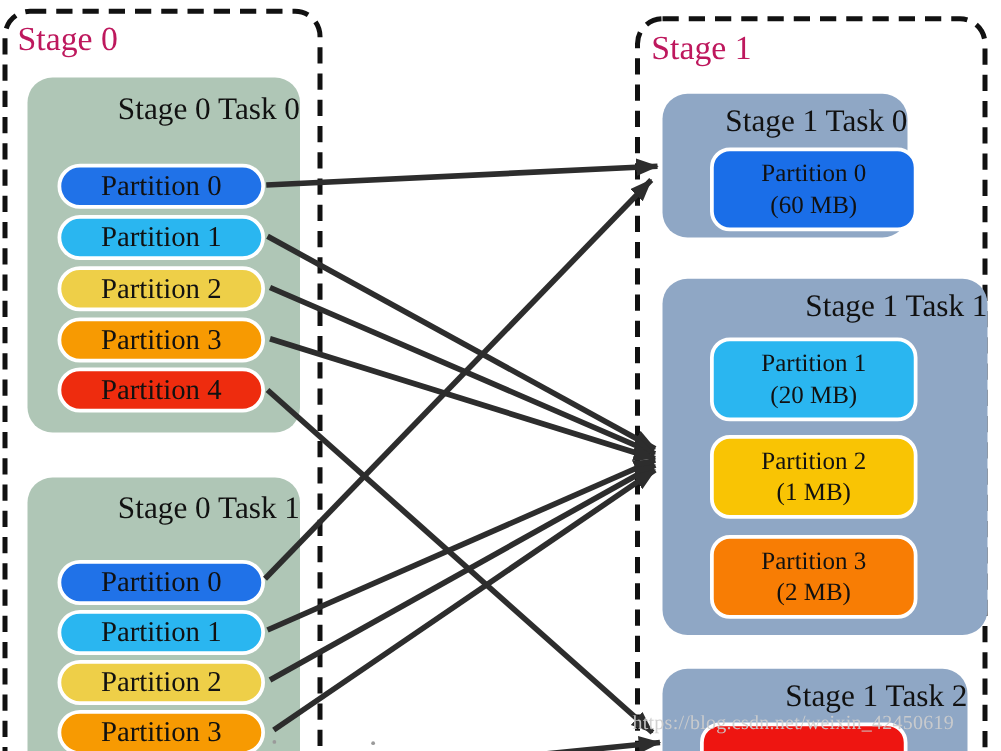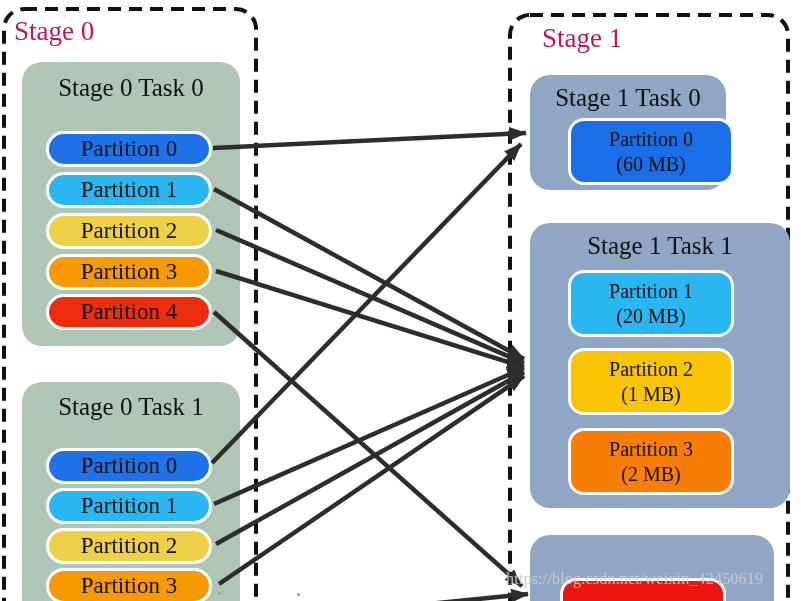--- a/index.html
+++ b/index.html
@@ -10,21 +10,21 @@
   svg.layer{position:absolute;left:0;top:0;pointer-events:none}
   #frame-layer{z-index:1}
   #arrow-layer{z-index:5}
   .stage-label{
     position:absolute;z-index:2;font-size:27px;color:#be185d;white-space:nowrap;
   }
   .taskbox{
     position:absolute;z-index:3;border-radius:20px;box-sizing:border-box;
   }
   .task-title{
-    text-align:center;font-size:25px;color:#111;white-space:nowrap;
+    text-align:right;font-size:25px;color:#111;white-space:nowrap;
   }
   .pill{
     position:absolute;box-sizing:border-box;width:166px;height:36px;
     border:3px solid #ffffff;border-radius:19px;
     display:flex;align-items:center;justify-content:center;
     font-size:23px;color:#111;white-space:nowrap;
   }
   .rpart{
     position:absolute;box-sizing:border-box;width:166px;
     border:3px solid #ffffff;border-radius:16px;
@@ -40,21 +40,21 @@
 </style>
 </head>
 <body>
 
 <svg id="frame-layer" class="layer" width="801" height="601" viewBox="0 0 801 601">
   <rect x="4" y="9" width="252" height="660" rx="20" fill="none" stroke="#111111" stroke-width="4" stroke-dasharray="13 8"></rect>
   <rect x="510" y="15" width="278" height="660" rx="20" fill="none" stroke="#111111" stroke-width="4" stroke-dasharray="13 8"></rect>
 </svg>
 
 <div class="stage-label" style="left:14px;top:16px">Stage 0</div>
-<div class="stage-label" style="left:542px;top:23px">Stage 1</div>
+<div class="stage-label" style="left:521px;top:23px">Stage 1</div>
 
 <div class="taskbox" style="left: 22px; top: 62px; width: 218px; height: 284px; background-color: rgb(175, 198, 182);">
   <div class="task-title" style="margin-top:12px">Stage 0 Task 0</div>
   <div class="pill" style="left: 24px; top: 69px; background-color: rgb(32, 114, 232);">Partition 0</div>
   <div class="pill" style="left: 24px; top: 110px; background-color: rgb(42, 182, 240);">Partition 1</div>
   <div class="pill" style="left: 24px; top: 151px; background-color: rgb(238, 207, 72);">Partition 2</div>
   <div class="pill" style="left: 24px; top: 192px; background-color: rgb(247, 154, 2);">Partition 3</div>
   <div class="pill" style="left: 24px; top: 232px; background-color: rgb(238, 44, 14);">Partition 4</div>
 </div>
 
@@ -84,20 +84,21 @@
     <span>Partition 2</span>
     <span>(1 MB)</span>
   </div>
   <div class="rpart" style="left: 38px; top: 205px; height: 67px; background-color: rgb(248, 125, 4);">
     <span>Partition 3</span>
     <span>(2 MB)</span>
   </div>
 </div>
 
 <div class="taskbox" style="left: 530px; top: 535px; width: 244px; height: 110px; background-color: rgb(143, 167, 197);">
+  <div class="task-title" style="margin-top:9px">Stage 1 Task 2</div>
   <div class="rpart" style="left: 30px; top: 43px; height: 60px; background-color: rgb(238, 21, 17);">
     <span>Partition 4</span>
   </div>
 </div>
 
 <svg id="arrow-layer" class="layer" width="801" height="601" viewBox="0 0 801 601">
   <defs>
     <marker id="ah" markerUnits="userSpaceOnUse" markerWidth="20" markerHeight="16" refX="17" refY="7" orient="auto">
       <path id="ah-path" d="M0,0 L18,7 L0,14 Z" fill="#2d2d2d"></path>
     </marker>

